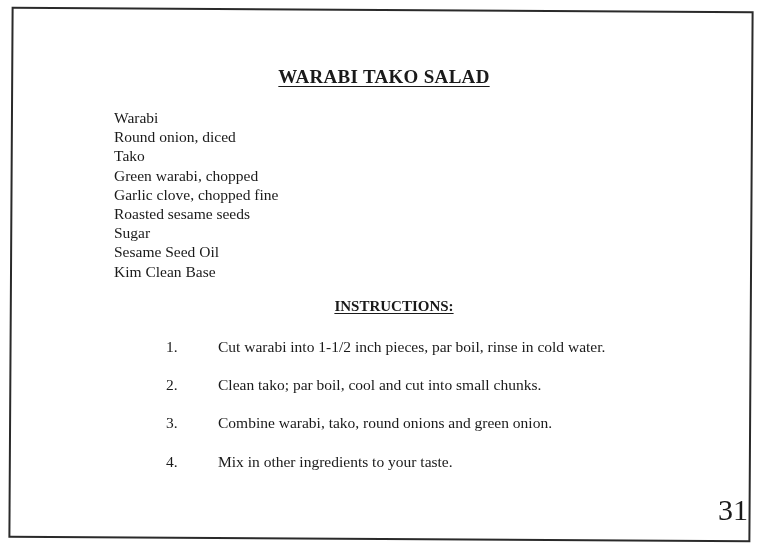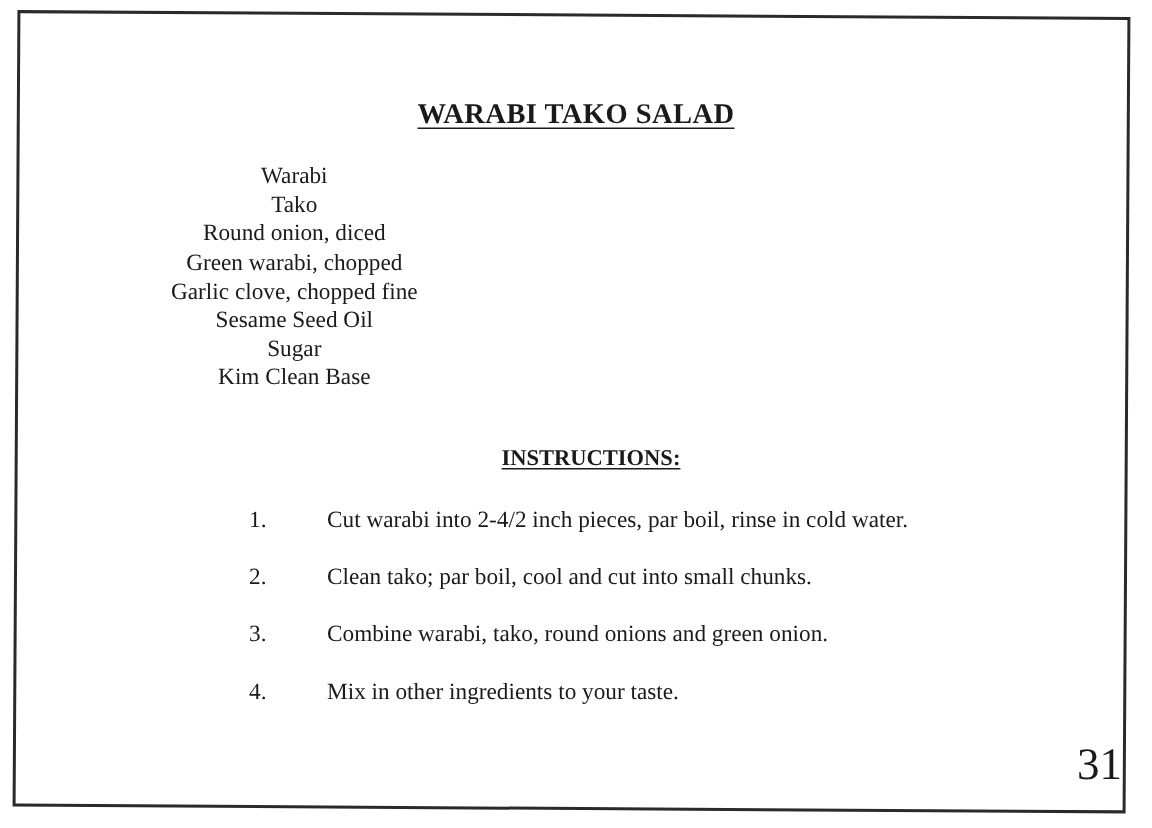--- a/index.html
+++ b/index.html
@@ -41,21 +41,20 @@
     }
     .ingredients {
       position: absolute;
       left: 114px;
       top: 108px;
       margin: 0;
       padding: 0;
       list-style: none;
       font-size: 15.5px;
       line-height: 19.2px;
-      text-align: center;
     }
     .instructions-heading {
       position: absolute;
       left: 0;
       width: 788px;
       top: 298px;
       text-align: center;
       font-weight: bold;
       font-size: 15px;
       text-decoration: underline;
@@ -89,34 +88,35 @@
   </style>
 </head>
 <body>
 
 <div class="page-frame"></div>
 
 <h1 class="title">WARABI TAKO SALAD</h1>
 
 <ul class="ingredients">
   <li>Warabi</li>
+  <li>Round onion, diced</li>
   <li>Tako</li>
-  <li>Round onion, diced</li>
   <li>Green warabi, chopped</li>
   <li>Garlic clove, chopped fine</li>
+  <li>Roasted sesame seeds</li>
+  <li>Sugar</li>
   <li>Sesame Seed Oil</li>
-  <li>Sugar</li>
   <li>Kim Clean Base</li>
 </ul>
 
 <h2 class="instructions-heading">INSTRUCTIONS:</h2>
 
 <ol class="steps">
   <li class="step" style="top:338px;">
-    <span class="step-num">1.</span><span>Cut warabi into 2-4/2 inch pieces, par boil, rinse in cold water.</span>
+    <span class="step-num">1.</span><span>Cut warabi into 1-1/2 inch pieces, par boil, rinse in cold water.</span>
   </li>
   <li class="step" style="top:376px;">
     <span class="step-num">2.</span><span>Clean tako; par boil, cool and cut into small chunks.</span>
   </li>
   <li class="step" style="top:414px;">
     <span class="step-num">3.</span><span>Combine warabi, tako, round onions and green onion.</span>
   </li>
   <li class="step" style="top:453px;">
     <span class="step-num">4.</span><span>Mix in other ingredients to your taste.</span>
   </li>

